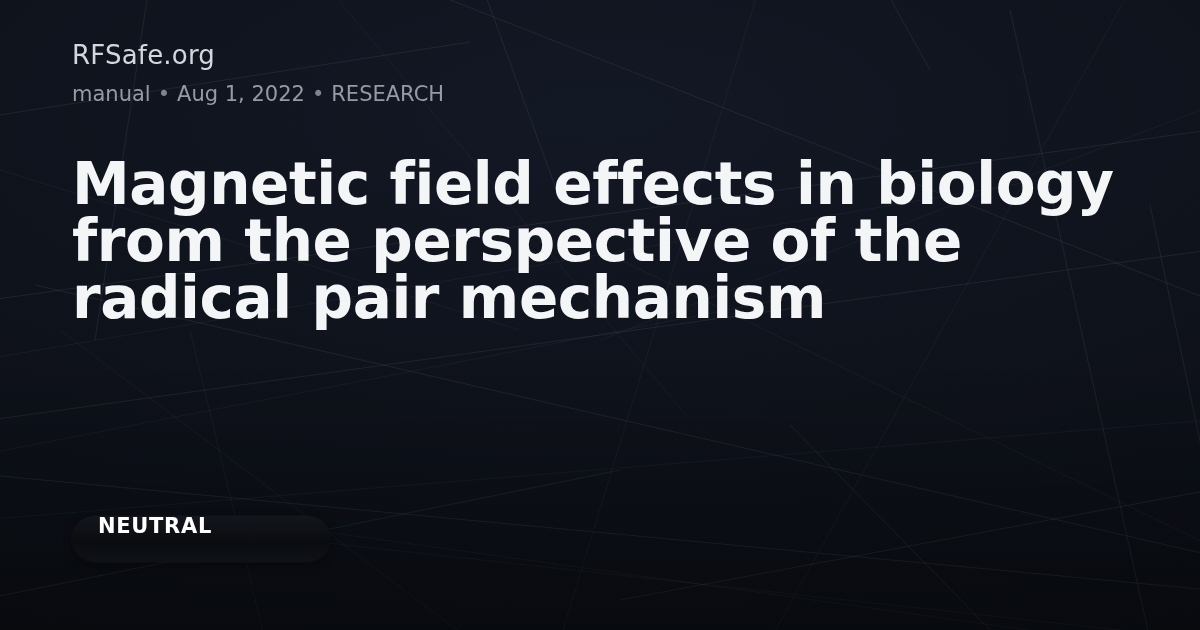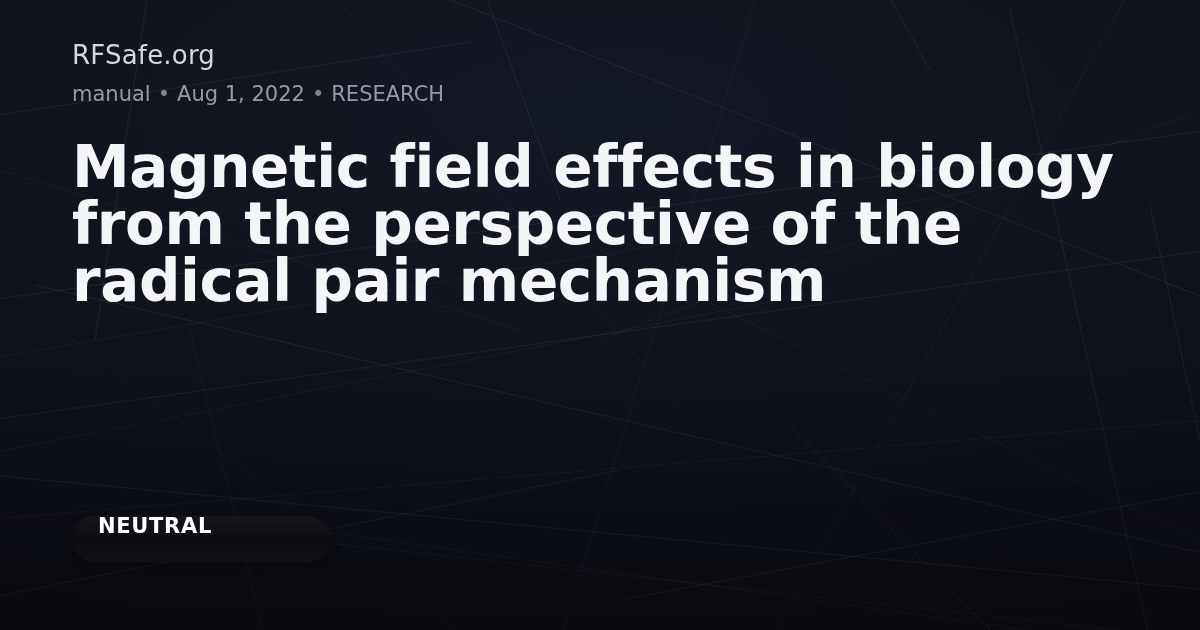--- a/index.html
+++ b/index.html
@@ -63,21 +63,21 @@
     font-size:21px;
     font-weight:400;
     color:#959ba6;
     line-height:1;
     white-space:nowrap;
   }
   .meta .sep { padding:0 7px; color:#7d848f; }
 
   .headline {
     position:absolute;
-    left:0; top:139px;
+    left:0; top:156px;
     width:1062px;
     font-size:58px;
     font-weight:700;
     line-height:57px;
     letter-spacing:-0.4px;
     color:#f3f5f7;
   }
 
   .badge-wrap {
     position:absolute;

